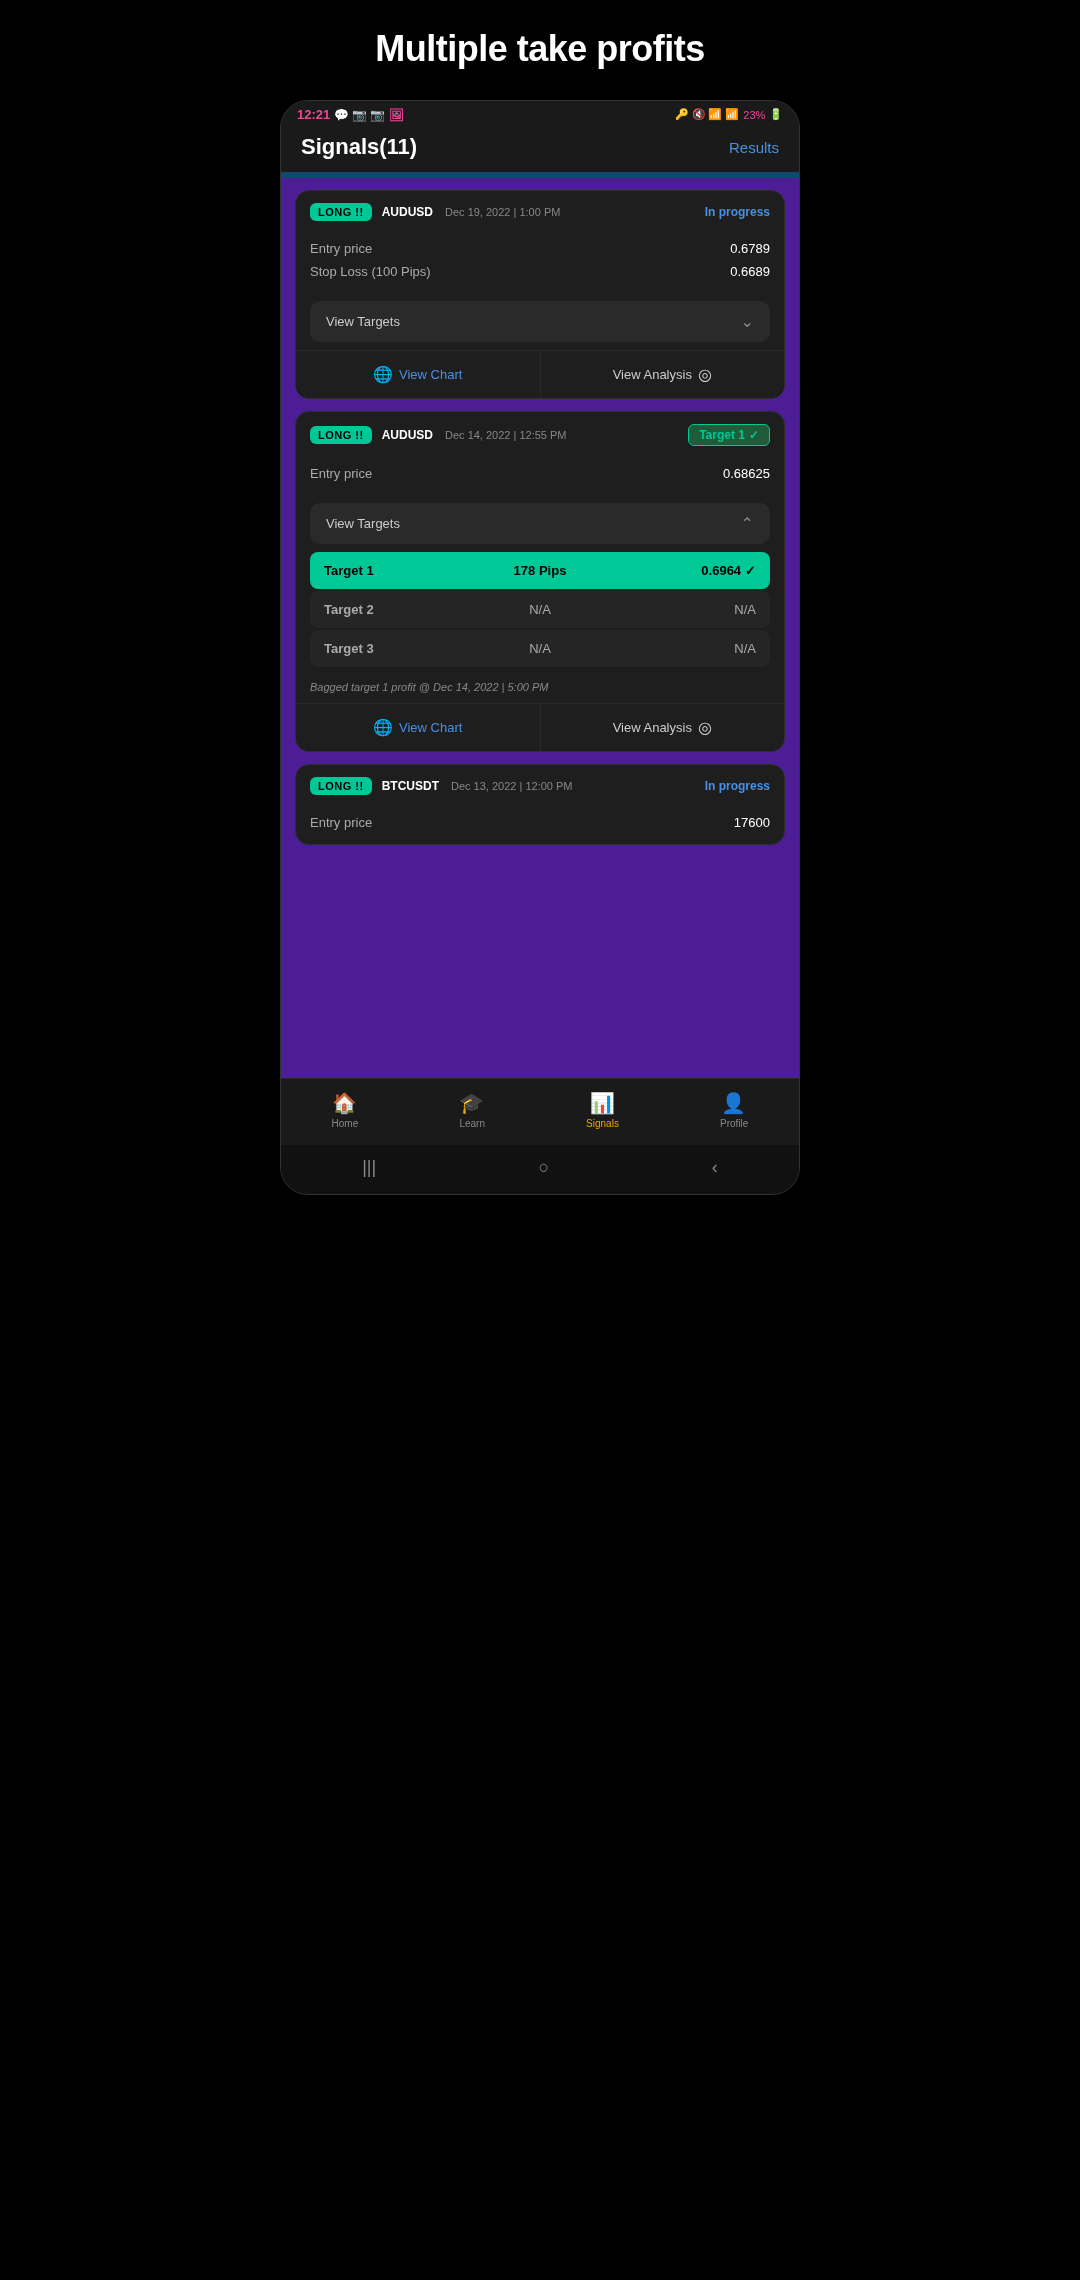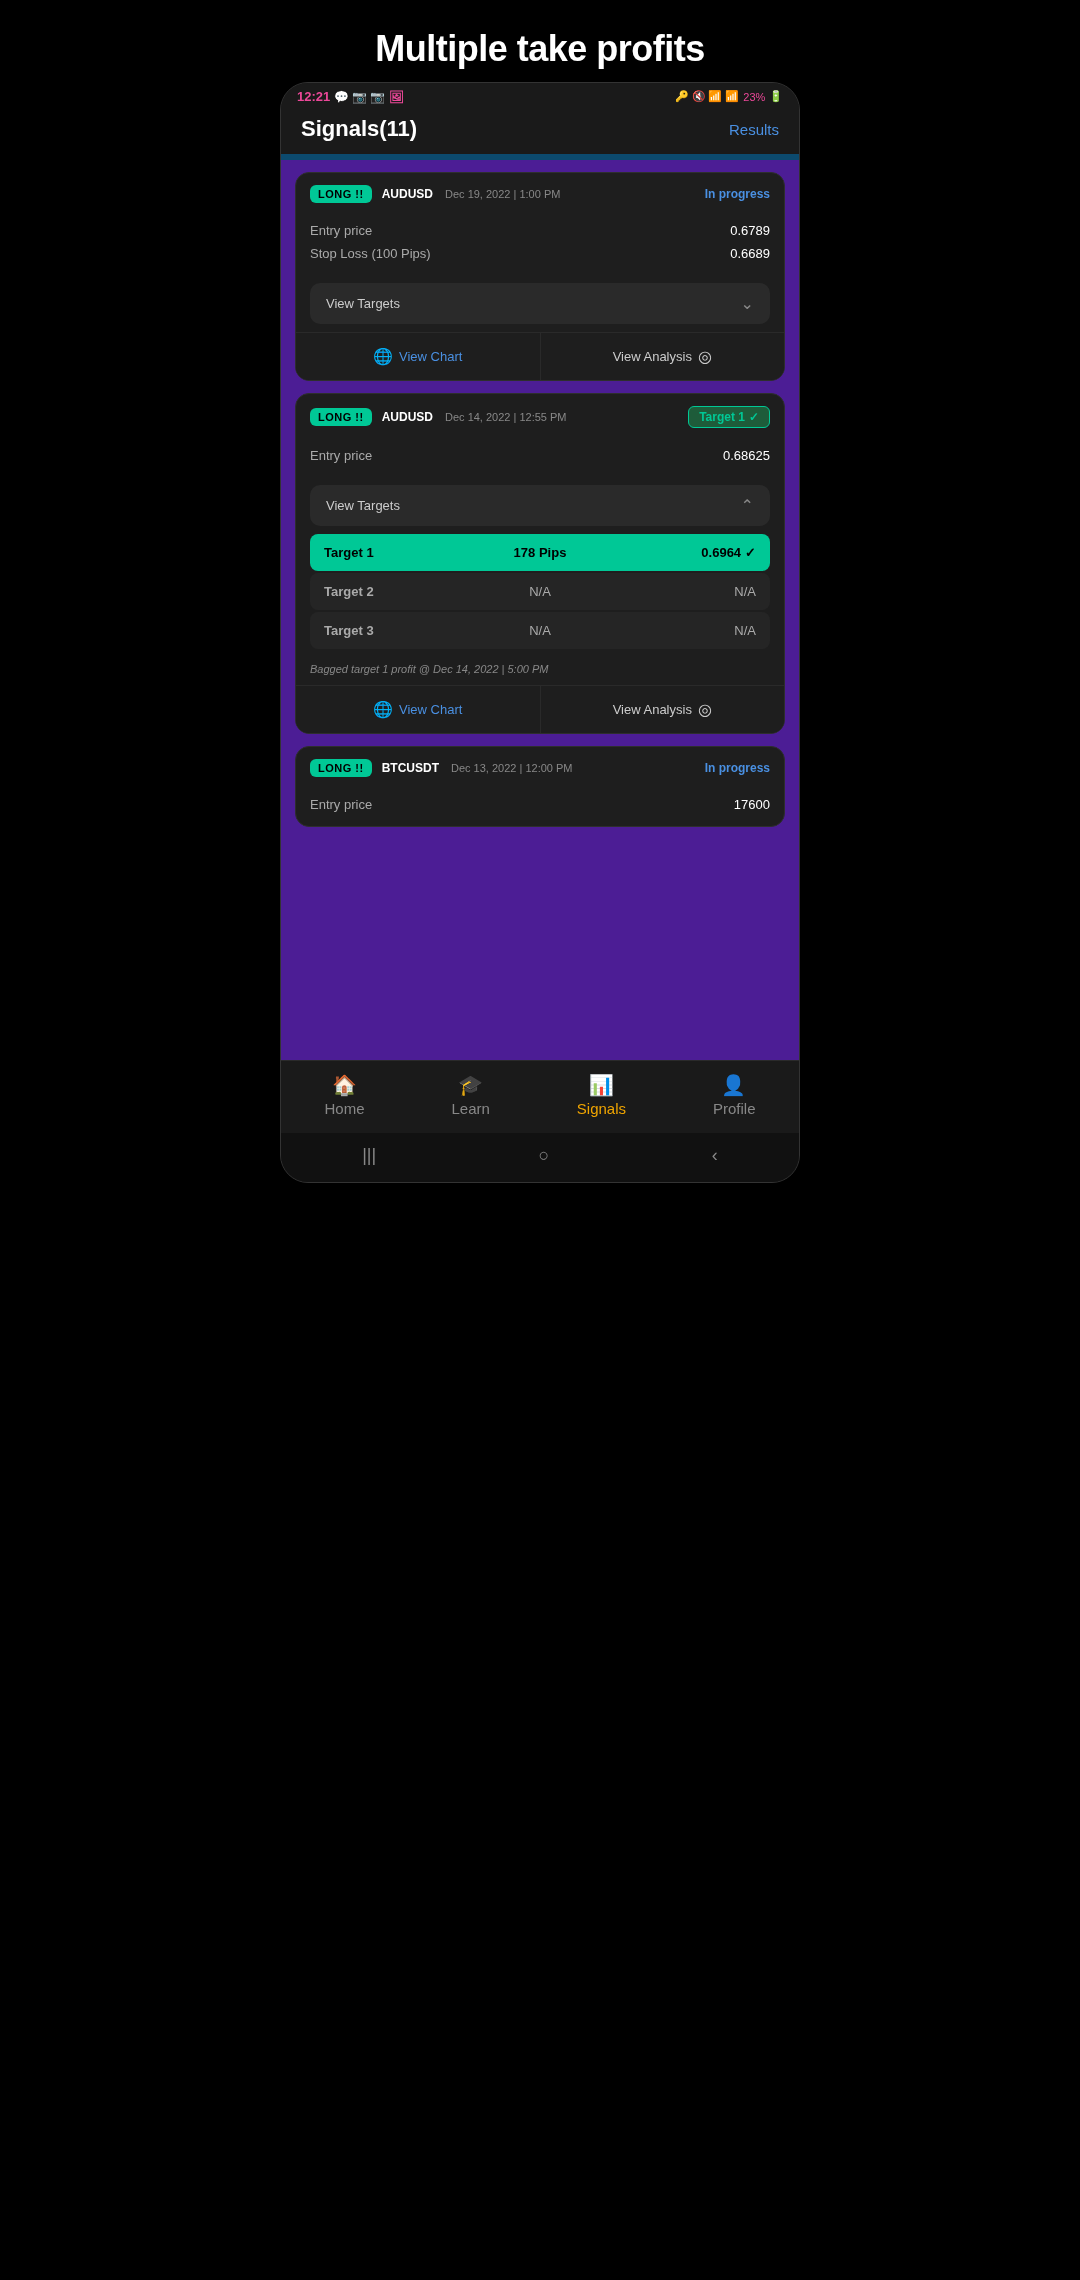--- a/index.html
+++ b/index.html
@@ -8,21 +8,21 @@
       background: #000;
       font-family: -apple-system, BlinkMacSystemFont, 'Segoe UI', sans-serif;
       width: 540px;
       margin: 0 auto;
       min-height: 1140px;
       color: #fff;
     }
 
     .page-header {
       text-align: center;
-      padding: 28px 20px 12px;
+      padding: 28px 20px 30px;
     }
     .page-header h1 {
       font-size: 36px;
       font-weight: 800;
       color: #fff;
       letter-spacing: -0.5px;
     }
 
     
     .phone-frame {
@@ -208,21 +208,21 @@
     }
     .nav-item {
       display: flex;
       flex-direction: column;
       align-items: center;
       gap: 3px;
       cursor: pointer;
       padding: 4px 12px;
     }
     .nav-icon { font-size: 20px; }
-    .nav-label { font-size: 15px; color: #888; }
+    .nav-label { font-size: 10px; color: #888; }
     .nav-item.active .nav-label { color: #f0a500; }
     .nav-item.active .nav-icon { filter: none; }
 
     
     .android-nav {
       background: #111;
       display: flex;
       justify-content: space-around;
       align-items: center;
       padding: 12px 0 16px;

